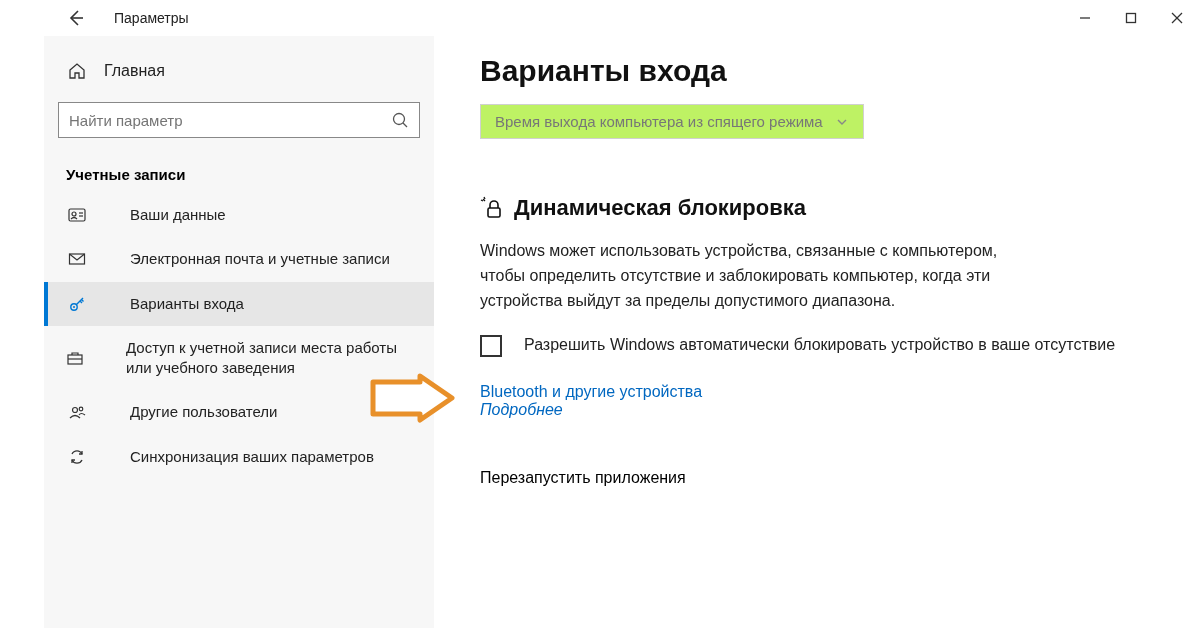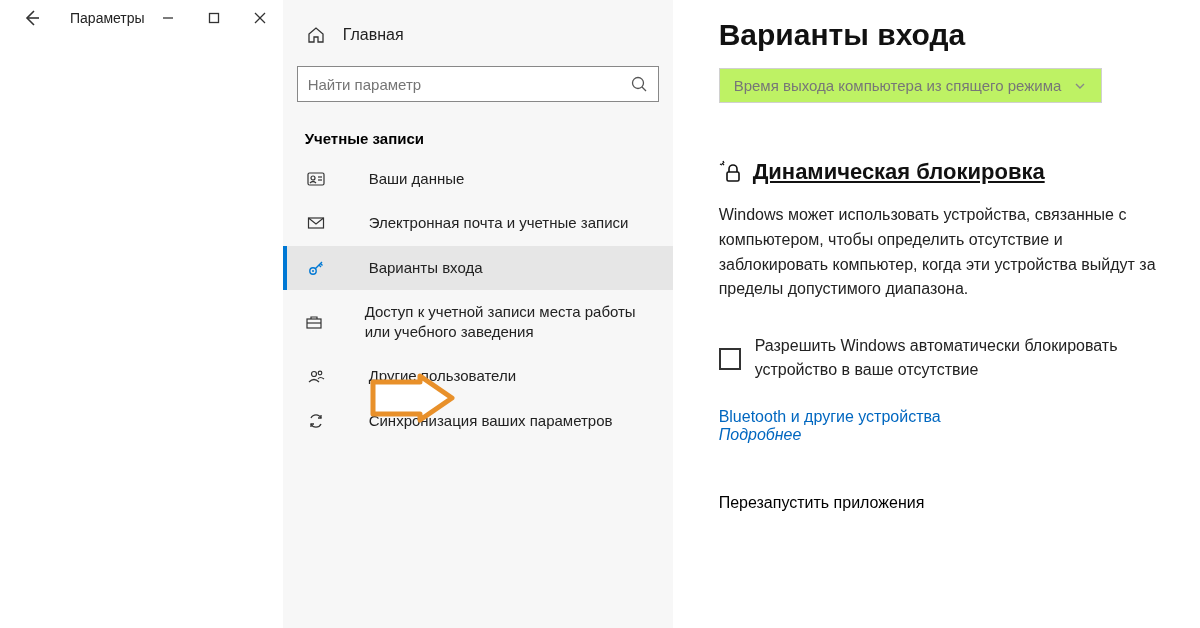--- a/index.html
+++ b/index.html
@@ -1,17 +1,17 @@
 <!DOCTYPE html>
 <html><head>
 <meta charset="utf-8">
 <style>
   * { box-sizing: border-box; margin: 0; padding: 0; font-family: "Segoe UI", Tahoma, sans-serif; }
   body { background: #fff; width: 1200px; height: 628px; overflow: hidden; position: relative; }
-  .window { display: flex; width: 100%; height: 100%; }
+  .window { display: flex; flex-direction: column; width: 100%; height: 100%; padding-left: 44px; }
   .titlebar { display: flex; align-items: center; height: 36px; padding-left: 18px; }
   .titlebar .back { width: 28px; height: 28px; display: flex; align-items: center; justify-content: center; cursor: pointer; }
   .titlebar .title { margin-left: 24px; font-size: 14px; color: #222; }
   .win-controls { margin-left: auto; display: flex; }
   .win-controls .ctl { width: 46px; height: 36px; display: flex; align-items: center; justify-content: center; cursor: pointer; }
   .body { flex: 1; display: flex; overflow: hidden; }
   .sidebar { width: 390px; background: #f7f7f7; padding-top: 18px; display: flex; flex-direction: column; }
   .side-home { display: flex; align-items: flex-start; padding: 8px 0 8px 22px; cursor: pointer; }
   .side-home .icon { width: 22px; display: flex; justify-content: center; }
   .side-home .label { margin-left: 16px; font-size: 16px; color: #222; }
@@ -22,24 +22,24 @@
   .nav-item { display: flex; align-items: center; padding: 12px 0 12px 22px; cursor: pointer; position: relative; gap: 26px; }
   .nav-item .icon { width: 22px; display: flex; justify-content: center; color: #333; }
   .nav-item .label { margin-left: 16px; font-size: 15px; color: #222; line-height: 1.35; padding-right: 16px; }
   .nav-item.selected { background: #e6e6e6; }
   .nav-item.selected::before { content: ""; position: absolute; left: 0; top: 0; bottom: 0; width: 4px; background: #0078d4; }
   .nav-item.selected .icon { color: #0078d4; }
   .content { flex: 1; padding: 18px 40px 0 46px; overflow: hidden; position: relative; }
   .page-title { font-size: 30px; font-weight: 600; color: #111; margin-bottom: 16px; }
   .dropdown { display: inline-flex; align-items: center; background: #bef264; color: #777; font-size: 15px; padding: 8px 14px; cursor: pointer; border: 1px solid #d0d0d0; }
   .dropdown .chev { margin-left: 12px; }
-  .section-title { display: flex; align-items: center; margin-top: 56px; font-size: 22px; font-weight: 600; color: #111; text-decoration: underline; }
+  .section-title { display: flex; align-items: center; margin-top: 56px; font-size: 22px; font-weight: 600; color: #111; }
   .section-title .sicon { margin-right: 10px; display: flex; }
   .section-desc { margin-top: 18px; font-size: 16px; color: #222; line-height: 1.55; max-width: 560px; }
-  .checkbox-row { display: flex; align-items: center; margin-top: 32px; max-width: 660px; }
+  .checkbox-row { display: flex; align-items: center; margin-top: 20px; max-width: 660px; gap: 8px; }
   .checkbox-row .cb { width: 22px; height: 22px; border: 2px solid #333; background: #fff; flex-shrink: 0; margin-top: 2px; cursor: pointer; }
   .checkbox-row .cblabel { margin-left: 14px; font-size: 16px; color: #222; line-height: 1.5; }
   .link { display: block; margin-top: 26px; font-size: 16px; color: #0067c0; cursor: pointer; }
   .link + .link { margin-top: 0; font-style: italic; }
   .next-section { margin-top: 50px; font-size: 16px; font-weight: 400; color: #000000; }
   .arrow-annot { position: absolute; left: 370px; top: 370px; pointer-events: none; }
   svg { display: block; }
 </style>
 </head>
 <body>

